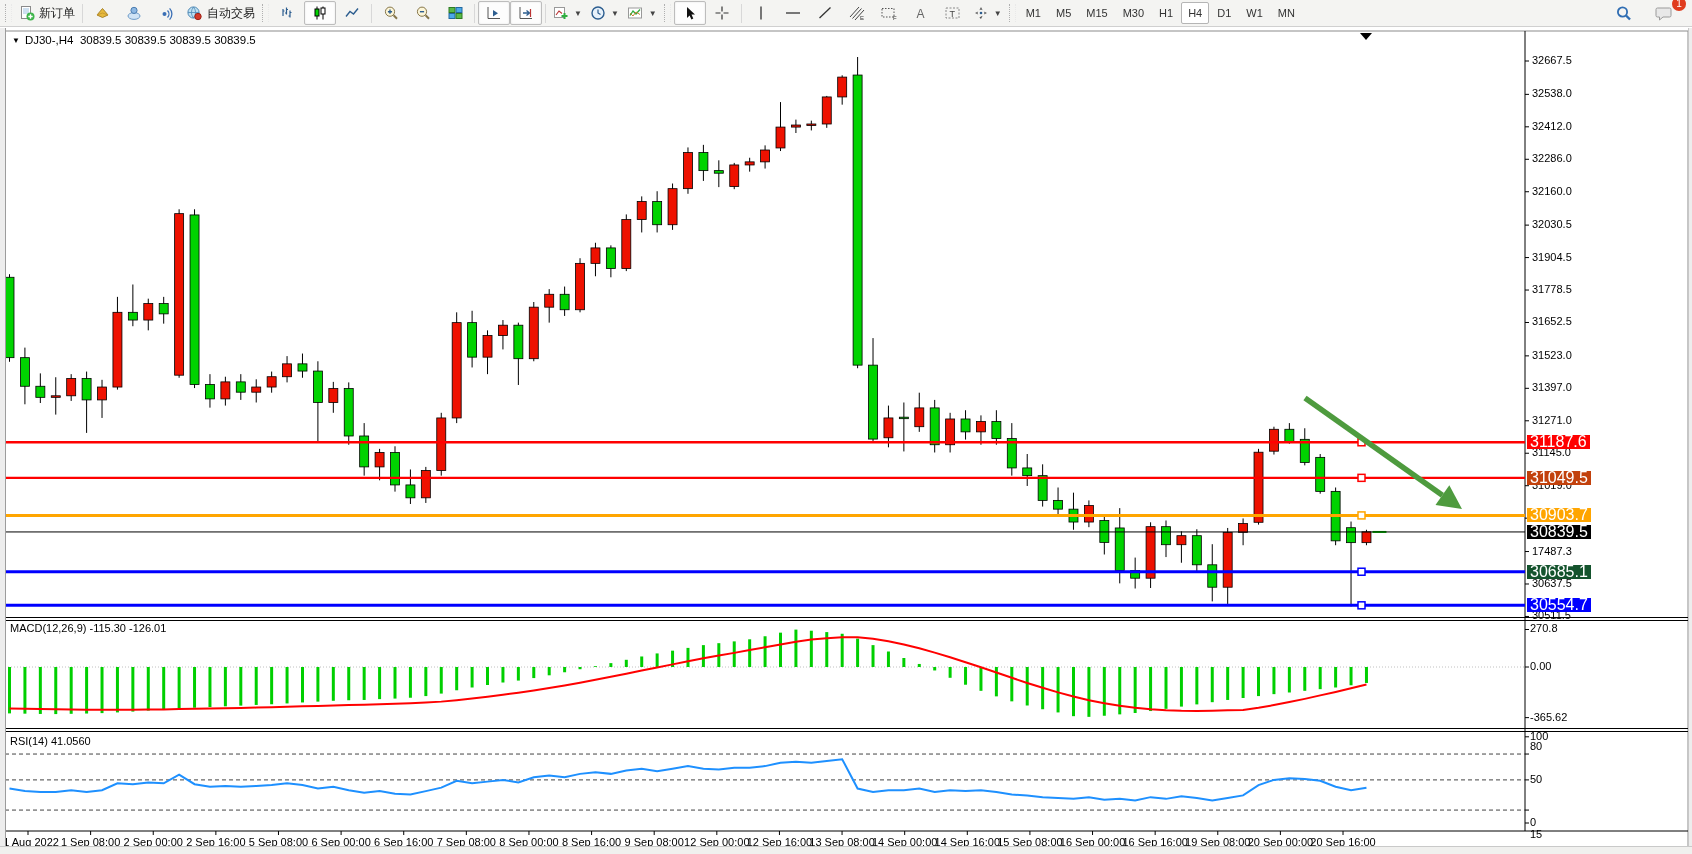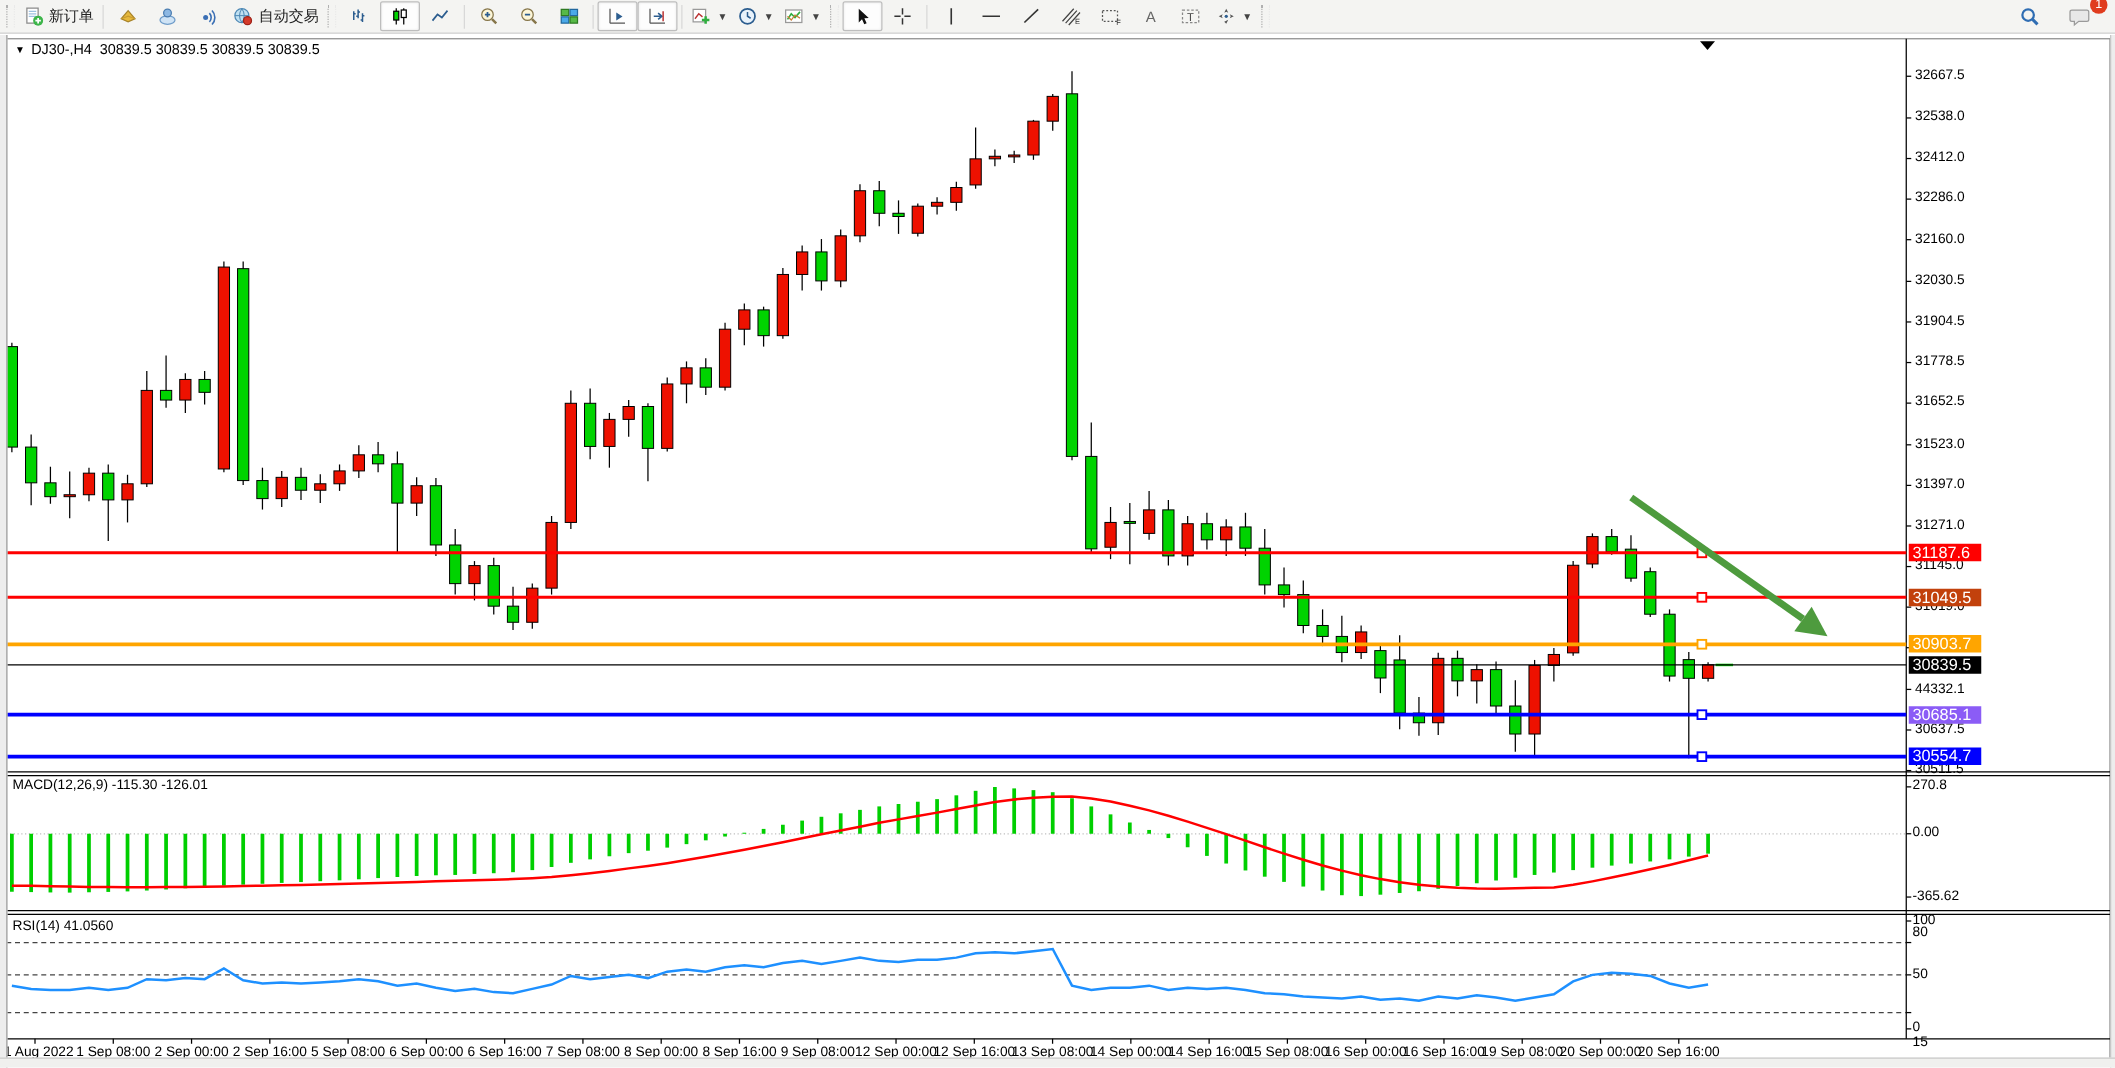--- a/index.html
+++ b/index.html
@@ -21,21 +21,21 @@
   #tb-right{margin-left:auto;display:flex;align-items:center;gap:8px;padding-right:10px;}
   .badge{position:absolute;top:-5px;right:-7px;background:#e03c1e;color:#fff;font-size:10px;
          width:14px;height:14px;border-radius:50%;text-align:center;line-height:14px;}
   
   #leftstrip{position:absolute;left:0;top:28px;bottom:0;width:5px;background:#ededed;border-right:1px solid #9c9c9c;z-index:4;}
   #rightstrip{position:absolute;right:0;top:28px;bottom:0;width:3px;background:#ededed;border-left:1px solid #c7c7c7;z-index:4;}
   #statusbar{position:absolute;left:0;right:0;bottom:0;height:7px;background:#f0f0ee;border-top:1px solid #c9c9c9;z-index:5;}
   #plot{position:absolute;left:0;top:0;z-index:1;}
   .lbl{position:absolute;font-size:11px;color:#000;white-space:nowrap;z-index:2;}
   .paneLbl{position:absolute;font-size:11px;color:#000;white-space:nowrap;z-index:3;}
-  .chip{position:absolute;left:1527px;z-index:3;font-size:13px;color:#fff;height:14px;line-height:14px;
+  .chip{position:absolute;left:1527px;z-index:3;font-size:16px;color:#fff;height:14px;line-height:14px;
         padding:0 3px;min-width:52px;}
   .timelbl{transform:translateX(-50%);}
   #title{position:absolute;left:12px;top:34px;font-size:11.5px;color:#000;z-index:3;}
   #title .tri{font-size:8px;vertical-align:1px;margin-right:5px;}
 </style>
 </head>
 <body>
 
 <div id="toolbar">
   <div class="tb-grip"></div>
@@ -260,20 +260,31 @@
   <div class="tb-btn">
       <span>
         <svg width="16" height="16" viewBox="0 0 16 16">
           <path d="M8 2l1.6 3.2L8 4.4 6.4 5.2zM8 14l1.6-3.2L8 11.6l-1.6.8zM2 8l3.2-1.6L4.4 8l.8 1.6zM14 8l-3.2-1.6L11.6 8l-.8 1.6z" fill="#555"></path>
           <circle cx="8" cy="8" r="1.3" fill="#2c5d8f"></circle>
         </svg>
       </span>
       <span class="caret">▼</span>
     </div>
   <div class="tb-grip"></div>
+  <div id="tf-group" style="display:flex;align-items:center;gap:1px;">
+      <div class="tf-btn">M1</div>
+      <div class="tf-btn">M5</div>
+      <div class="tf-btn">M15</div>
+      <div class="tf-btn">M30</div>
+      <div class="tf-btn">H1</div>
+      <div class="tf-btn active">H4</div>
+      <div class="tf-btn">D1</div>
+      <div class="tf-btn">W1</div>
+      <div class="tf-btn">MN</div>
+    </div>
   <div id="tb-right">
     <div class="tb-btn">
         <span>
           <svg width="18" height="17" viewBox="0 0 18 17">
             <circle cx="7.5" cy="7" r="4.6" fill="none" stroke="#2f6db3" stroke-width="1.8"></circle>
             <line x1="11" y1="10.5" x2="15" y2="14.5" stroke="#2f6db3" stroke-width="2.4"></line>
           </svg>
         </span>
       </div>
     <div class="tb-btn" style="position:relative;">
@@ -676,21 +687,21 @@
     <div class="lbl " style="left: 1532px; top: 218.112px;">32030.5</div>
     <div class="lbl " style="left: 1532px; top: 250.573px;">31904.5</div>
     <div class="lbl " style="left: 1532px; top: 283.035px;">31778.5</div>
     <div class="lbl " style="left: 1532px; top: 315.497px;">31652.5</div>
     <div class="lbl " style="left: 1532px; top: 348.86px;">31523.0</div>
     <div class="lbl " style="left: 1532px; top: 381.322px;">31397.0</div>
     <div class="lbl " style="left: 1532px; top: 413.784px;">31271.0</div>
     <div class="lbl " style="left: 1532px; top: 446.245px;">31145.0</div>
     <div class="lbl " style="left: 1532px; top: 478.707px;">31019.0</div>
     <div class="lbl " style="left: 1532px; top: 511.169px;">30893.0</div>
-    <div class="lbl " style="left: 1532px; top: 544.532px;">44332.1</div>
+    <div class="lbl " style="left: 1532px; top: 544.532px;">17487.3</div>
     <div class="lbl " style="left: 1532px; top: 576.994px;">30637.5</div>
     <div class="lbl " style="left: 1532px; top: 609.455px;">30511.5</div>
     <div class="lbl " style="left: 1530px; top: 622.494px;">270.8</div>
     <div class="lbl " style="left: 1530px; top: 660px;">0.00</div>
     <div class="lbl " style="left: 1530px; top: 710.638px;">-365.62</div>
     <div class="lbl " style="left: 1530px; top: 729.8px;">100</div>
     <div class="lbl " style="left: 1530px; top: 740px; text-align: right;">80</div>
     <div class="lbl " style="left: 1530px; top: 772.9px;">50</div>
     <div class="lbl " style="left: 1530px; top: 803.07px; margin-top: 25px;">15</div>
     <div class="lbl " style="left: 1530px; top: 816px;">0</div>
@@ -713,15 +724,15 @@
     <div class="lbl timelbl" style="left: 1029.92px; top: 836px;">15 Sep 08:00</div>
     <div class="lbl timelbl" style="left: 1092.54px; top: 836px;">16 Sep 00:00</div>
     <div class="lbl timelbl" style="left: 1155.16px; top: 836px;">16 Sep 16:00</div>
     <div class="lbl timelbl" style="left: 1217.78px; top: 836px;">19 Sep 08:00</div>
     <div class="lbl timelbl" style="left: 1280.4px; top: 836px;">20 Sep 00:00</div>
     <div class="lbl timelbl" style="left: 1343.02px; top: 836px;">20 Sep 16:00</div>
     <div class="chip" style="top: 435.27px; background: rgb(255, 0, 0);">31187.6</div>
     <div class="chip" style="top: 470.849px; background: #c2410c;">31049.5</div>
     <div class="chip" style="top: 508.412px; background: rgb(255, 165, 0);">30903.7</div>
     <div class="chip" style="top: 524.952px; background: rgb(0, 0, 0);">30839.5</div>
-    <div class="chip" style="top: 564.73px; background: #8b5cf6;">30685.1</div>
+    <div class="chip" style="top: 564.73px; background: #14532d;">30685.1</div>
     <div class="chip" style="top: 598.326px; background: rgb(0, 0, 255);">30554.7</div>
   </div>
 
 </body></html>

